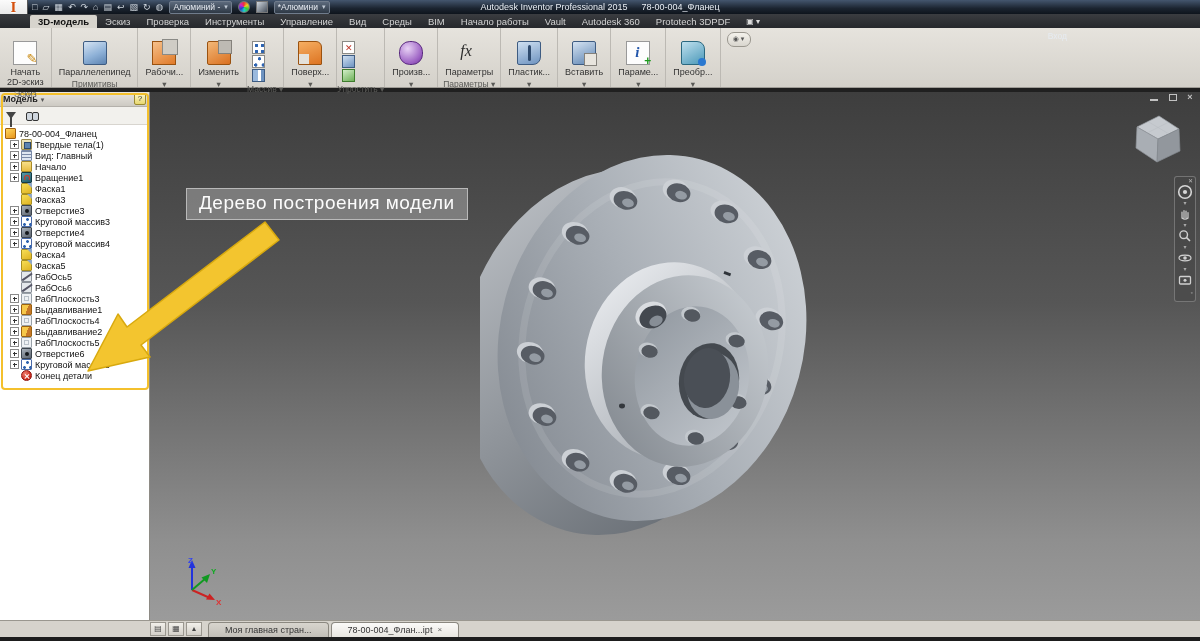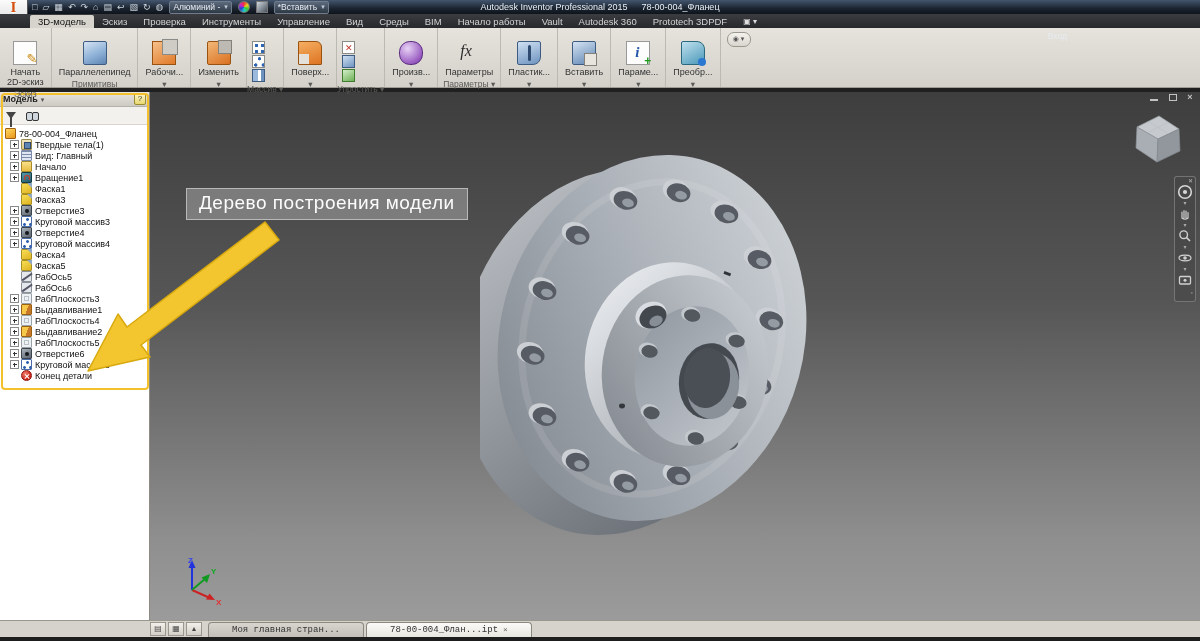--- a/index.html
+++ b/index.html
@@ -38,21 +38,21 @@
     background:linear-gradient(#8d9aa8,#55616e);position:relative;cursor:pointer;}
   .winbtn.close{background:linear-gradient(#e08173,#b03224);width:34px;}
   .winbtn .minbar{position:absolute;left:8px;right:8px;bottom:2px;height:2px;background:#eef2f6;}
   .winbtn .restbox{position:absolute;left:9px;top:2.5px;width:6px;height:5px;border:1px solid #eef2f6;}
   .winbtn .xmark{position:absolute;left:0;right:0;top:-1px;text-align:center;color:#fff;font-size:9px;font-weight:bold;}
 
   
   #tabrow{position:absolute;left:0;top:14px;width:1200px;height:14px;background:linear-gradient(#3a3c40,#26282c);
     display:flex;align-items:flex-end;padding-left:30px;box-sizing:border-box;z-index:41;}
   .rtab{height:13px;line-height:13px;padding:0 8px;font-size:9.5px;color:#d3d3d3;cursor:pointer;border-radius:2px 2px 0 0;}
-  .rtab.active{background:#d7d4cd;color:#111;font-weight:normal;}
+  .rtab.active{background:#d7d4cd;color:#111;font-weight:bold;}
   #cam-btn{margin-left:8px;color:#ddd;font-size:8px;height:13px;line-height:13px;cursor:pointer;}
 
   
   #ribbon{position:absolute;left:0;top:28px;width:1200px;height:60px;background:linear-gradient(#e6e3dd,#d4d1ca);
     border-bottom:1px solid #9f9c96;display:flex;box-sizing:border-box;z-index:39;}
   .rgroup{display:flex;flex-direction:column;border-right:1px solid #bcb9b3;}
   .rbody{flex:1;display:flex;align-items:flex-start;padding:12px 3px 0 3px;gap:2px;}
   .rbtn{display:flex;flex-direction:column;align-items:center;padding:1px 4px;border-radius:2px;cursor:pointer;}
   .rlab{font-size:9px;color:#333;text-align:center;line-height:10px;margin-top:2px;white-space:pre-line;}
   .rglabel{height:12px;line-height:12px;text-align:center;font-size:8.5px;color:#5a5a57;cursor:pointer;}
@@ -182,22 +182,22 @@
   .triad-lab{font-size:8px;font-weight:bold;}
   #arrow-overlay{position:absolute;left:0;top:0;width:1200px;height:641px;z-index:30;pointer-events:none;}
 
   
   #bottombar{position:absolute;left:0;top:620px;width:1200px;height:17px;background:#d6d3cc;border-top:1px solid #9a978f;
     display:flex;align-items:flex-end;box-sizing:border-box;}
   #bb-icons{margin-left:150px;display:flex;align-items:center;gap:2px;height:100%;}
   .bbi{width:14px;height:12px;border:1px solid #9a978f;background:linear-gradient(#f2f0ea,#d2cfc8);
     font-size:8px;line-height:11px;text-align:center;color:#444;cursor:pointer;}
   #bb-tabs{display:flex;align-items:flex-end;margin-left:6px;gap:2px;}
-  .doc-tab{height:14px;line-height:14px;padding:0 23px;font-size:9px;color:#333;background:linear-gradient(#d8d5ce,#c2bfb8);
-    border:1px solid #8b8880;border-bottom:none;border-radius:4px 4px 0 0;cursor:pointer;display:flex;align-items:center;gap:5px;font-family:Liberation Mono, monospace;}
+  .doc-tab{height:14px;line-height:14px;padding:0 16px;font-size:9px;color:#333;background:linear-gradient(#d8d5ce,#c2bfb8);
+    border:1px solid #8b8880;border-bottom:none;border-radius:4px 4px 0 0;cursor:pointer;display:flex;align-items:center;gap:5px;}
   .doc-tab.active{background:linear-gradient(#fbfaf8,#e8e6e0);}
   .doc-tab .closex{color:#666;font-size:8px;cursor:pointer;}
   #bottomstrip{position:absolute;left:0;top:637px;width:1200px;height:4px;background:#1d1d1d;}
 </style>
 </head>
 <body>
 
 <div id="app">
 
   <div id="titlebar">
@@ -218,21 +218,21 @@
         <span class="qicon">↻</span>
         <span class="qicon">◍</span>
       </div>
     <div class="qsel">
       <span>Алюминий -</span>
         <span class="dd">▾</span>
     </div>
     <span class="swatch"></span>
     <span class="appswatch"></span>
     <div class="qsel">
-      <span>*Вставить</span>
+      <span>*Алюмини</span>
         <span class="dd">▾</span>
     </div>
     <div id="titletext">
       <span>Autodesk Inventor Professional 2015</span><span class="doc">78-00-004_Фланец</span>
     </div>
     <div id="tb-right">
       <input id="searchbox" value="" style="">
       <span class="tbicon">⊙</span>
       <span class="tbicon">✎</span>
       <span class="tbicon">★</span>

